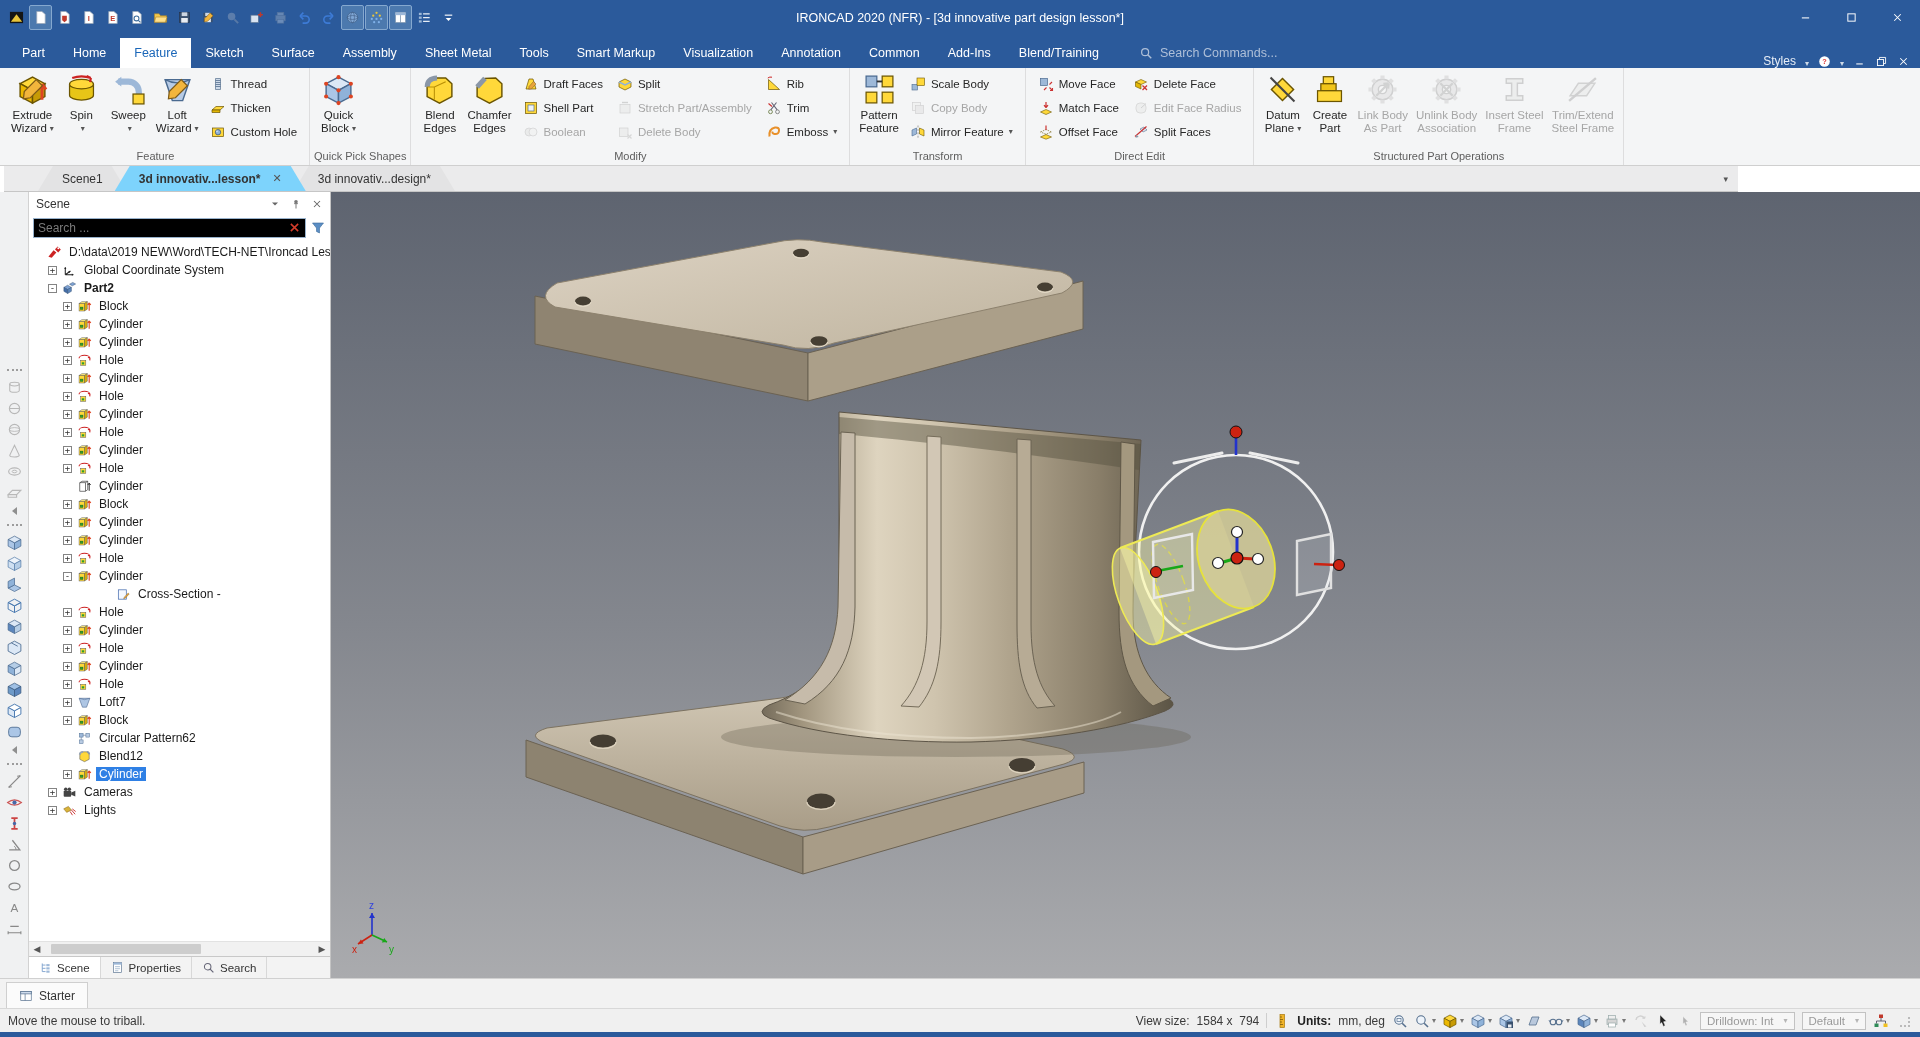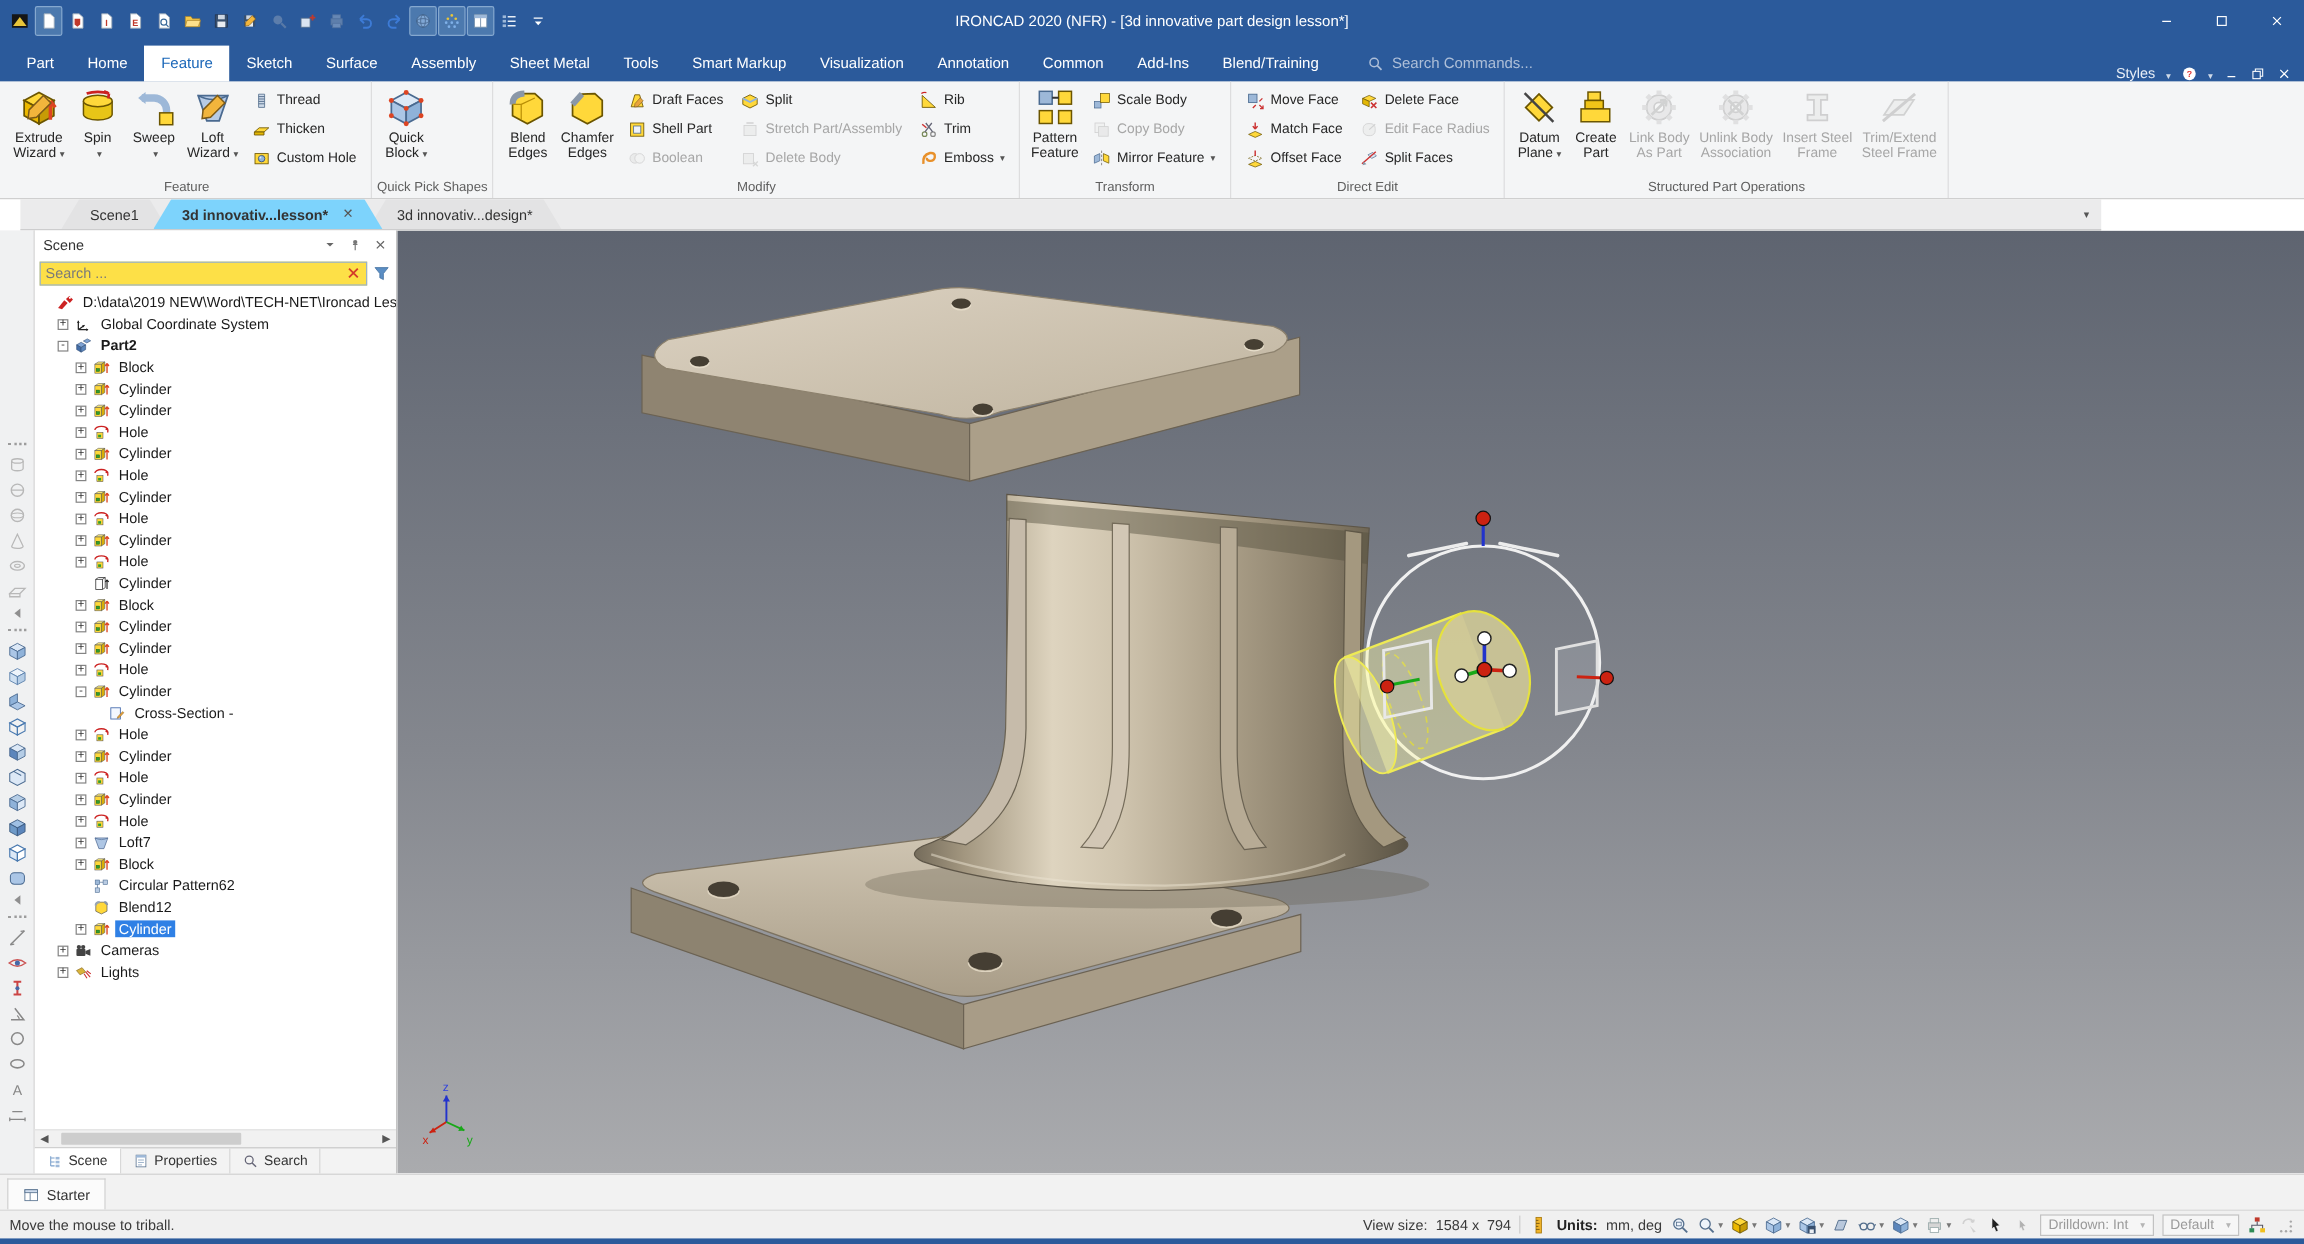--- a/index.html
+++ b/index.html
@@ -39,41 +39,41 @@
   .rib-big .icon svg{width:33px;height:33px;margin:3px 0 3px}
   .rib-line{line-height:13px;height:13px;display:flex;align-items:center;gap:3px;white-space:nowrap}
   .arr{font-size:8px;color:#555;line-height:8px}
   .rib-col{display:flex;flex-direction:column;padding:2px 1px}
   .rib-small{display:flex;align-items:center;gap:5px;height:24px;padding:0 6px;font-size:11.5px;color:#262626;white-space:nowrap;border-radius:2px}
   .disabled{color:#a6a6a6 !important}
   .disabled .icon{filter:grayscale(1) opacity(.55)}
   .rib-label{font-size:11px;color:#5e5e5e;text-align:center;padding:0 4px 3px;white-space:nowrap}
 
   
-  .doctabs{left:17px;top:166px;width:1734px;height:26px;background:#ebebec;border-bottom:1px solid #c6c6c6;display:flex;align-items:flex-end;padding-left:34px}
+  .doctabs{left:4px;top:166px;width:1734px;height:26px;background:#ebebec;border-bottom:1px solid #c6c6c6;display:flex;align-items:flex-end;padding-left:34px}
   .dtab{height:25px;display:flex;align-items:center;padding:0 24px;font-size:12px;color:#333;clip-path:polygon(15px 0,calc(100% - 15px) 0,100% 100%,0 100%);background:#e3e3e4;margin-right:-12px}
   .dtab.active{background:#7dd3fc;font-weight:bold;z-index:2}
   .dtab .close{margin-left:12px;color:#555;font-size:11px;font-weight:normal}
   .dtabs-more{margin-left:auto;margin-right:10px;align-self:center;color:#555;font-size:9px}
 
   
   .rail{left:0;top:192px;width:29px;height:786px;background:#f0f1f2;border-right:1px solid #d2d2d2;display:flex;flex-direction:column;align-items:center;overflow:hidden}
   .rail-spacer{height:172px;flex:none}
   .rail-item{height:21px;width:100%;display:flex;align-items:center;justify-content:center;flex:none}
   .rail-item .icon svg{width:17px;height:17px}
   .rail-handle{width:15px;height:5px;border-top:2px dotted #9c9c9c;margin:5px 0 3px;flex:none}
   .rail-arrow{width:0;height:0;border-top:4px solid transparent;border-bottom:4px solid transparent;border-right:5px solid #8f8f8f;margin:4px 0;flex:none}
 
   
   .scene-panel{left:29px;top:192px;width:302px;height:786px;background:#fff;border-right:1px solid #c4c4c4;display:flex;flex-direction:column;font-size:12px}
   .panel-head{height:23px;display:flex;align-items:center;padding:0 7px;color:#333;flex:none}
   .panel-head .sp{margin-left:auto;display:flex;gap:9px;color:#666;align-items:center}
   .panel-head .icon svg{width:12px;height:12px}
   .search-row{height:25px;display:flex;align-items:center;padding:0 4px;gap:4px;flex:none}
-  .search-box{flex:1;height:20px;border:1px solid #98b2cc;display:flex;align-items:center;padding:0 4px;color:#7a7a7a;background:#fde047}
+  .search-box{flex:1;height:20px;border:1px solid #98b2cc;display:flex;align-items:center;padding:0 4px;color:#7a7a7a;background:#000000}
   .search-box .ph{flex:1}
   .search-box .icon svg{width:13px;height:13px}
   .tree{flex:1;overflow:hidden;padding-top:3px;position:relative}
   .trow{height:18px;display:flex;align-items:center;white-space:nowrap}
   .texp{width:9px;height:9px;border:1px solid #848484;background:#fff;font-size:9px;line-height:7px;text-align:center;margin-right:4px;color:#333;flex:none;font-family:"DejaVu Sans Mono",monospace}
   .texp-sp{width:14px;flex:none}
   .trow .icon{margin-right:4px}
   .trow .icon svg{width:15px;height:15px}
   .tlabel{padding:0 3px;color:#1a1a1a}
   .tlabel.sel{background:#2f80e5;color:#fff}
@@ -1331,21 +1331,21 @@
           <svg viewBox="0 0 16 16">
             <polygon points="2.2,4.8 5.2,2.8 11,2.8 8,4.8" fill="#fbe977" stroke="#555" stroke-width=".5"></polygon>
             <rect x="2.2" y="4.8" width="5.8" height="8" fill="#ffd83a" stroke="#555" stroke-width=".5"></rect>
             <polygon points="8,4.8 11,2.8 11,10.8 8,12.8" fill="#d8ae08" stroke="#555" stroke-width=".5"></polygon>
             <rect x="3.4" y="8.6" width="3" height="2.6" fill="#2f9e2f" stroke="#176017" stroke-width=".4"></rect>
             <path d="M13 12.6 V4.2 M13 4.2 l-1.7 2.2 M13 4.2 l1.7 2.2" stroke="#d42" stroke-width="1.2" fill="none"></path>
           </svg>
         </span>
         <span class="tlabel">Cylinder</span>
       </div>
-      <div class="trow" style="padding-left: 47px; text-align: right;">
+      <div class="trow" style="padding-left: 73px; text-align: right;">
         <span class="texp-sp"></span>
         <span class="icon">
           <svg viewBox="0 0 16 16">
             <rect x="2.5" y="3" width="8.5" height="10" fill="#f4f8ff" stroke="#4a6fb0" stroke-width=".8"></rect>
             <path d="M8.8 10.8 l4.2-4.4 1.1 1 -4.2 4.5 -1.8.5 Z" fill="#e8a33d" stroke="#7a5a1e" stroke-width=".4"></path>
           </svg>
         </span>
         <span class="tlabel">Cross-Section -</span>
       </div>
       <div class="trow" style="padding-left: 34px;">

